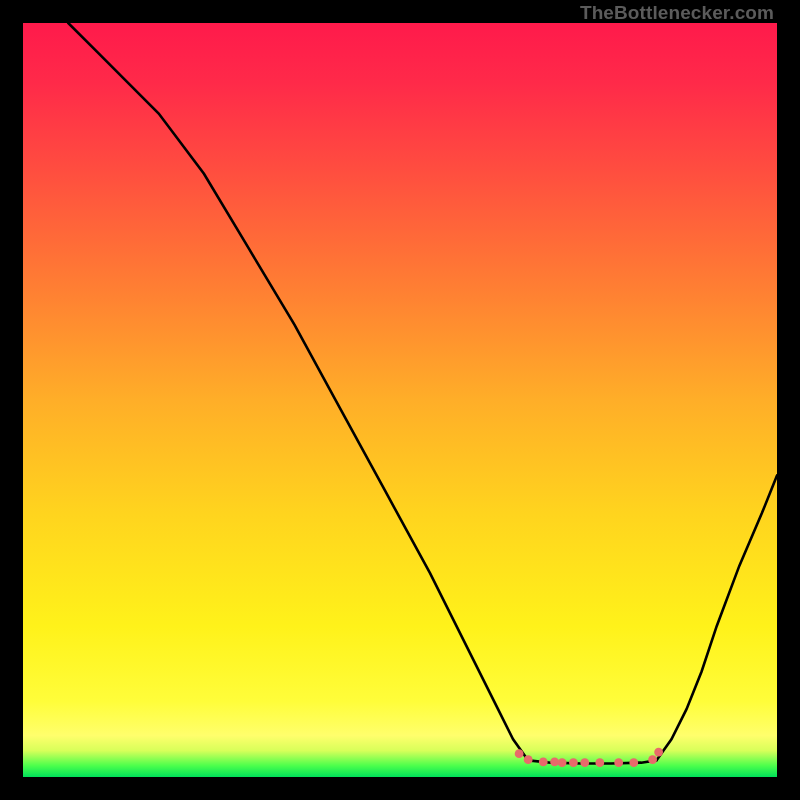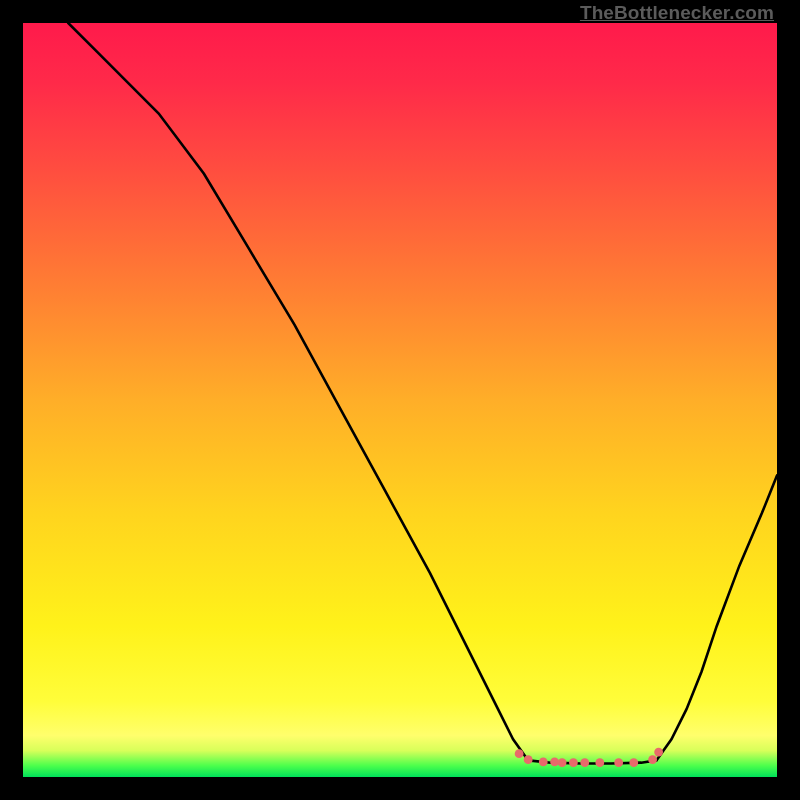--- a/index.html
+++ b/index.html
@@ -30,21 +30,20 @@
   }
 
   .watermark {
     position: absolute;
     top: 2px;
     right: 26px;
     color: #5b5b5b;
     font-size: 19px;
     font-weight: 600;
     letter-spacing: 0.1px;
-    text-decoration: underline;
   }
 </style>
 </head>
 <body>
 
 <div class="frame">
   <svg class="plot" width="754" height="754" viewBox="0 0 754 754">
     <defs>
       <linearGradient id="bg-grad" x1="0" y1="0" x2="0" y2="1">
           <stop offset="0%" stop-color="#ff1a4b"></stop>

